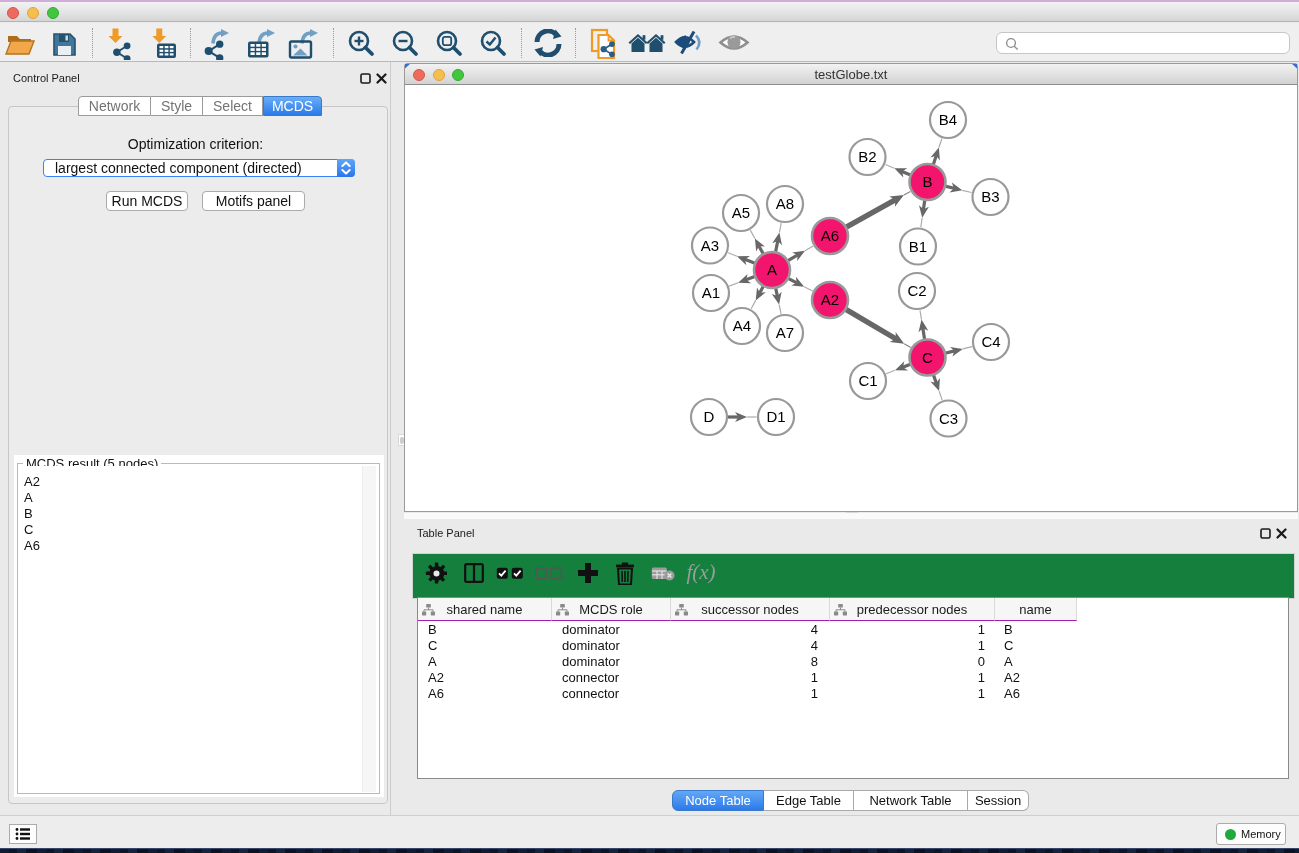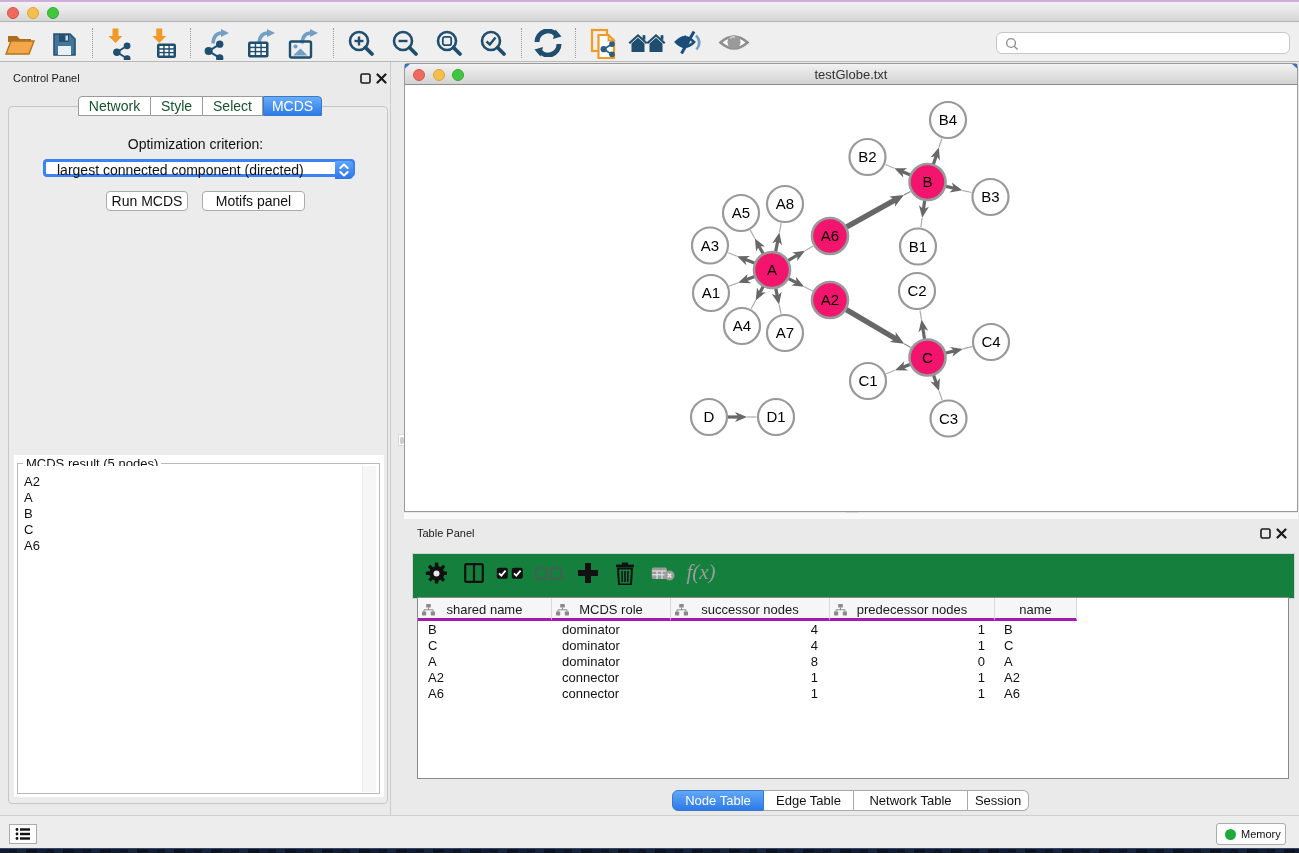--- a/index.html
+++ b/index.html
@@ -14,44 +14,44 @@
 #titlebar .t { position:absolute; top:3px; width:100%; text-align:center; font-size:13px; color:#3c3c3c; }
 
 #toolbar { left:0; top:23px; width:1299px; height:39px; background:#efefef; border-bottom:1px solid #b9b9b9; }
 .sep { position:absolute; top:5px; height:30px; width:0; border-left:1px dotted #9a9a9a; }
 .ticon { position:absolute; top:5px; }
 #searchbox { position:absolute; left:996px; top:9px; width:294px; height:22px; background:#fff; border:1px solid #c6c6c6; border-radius:6px; }
 
 #cpanel { left:0; top:62px; width:391px; height:758px; background:#eaeaea; border-right:1px solid #cccccc; }
 .ptitle { position:absolute; font-size:11px; color:#1a1a1a; }
 .wicon  { position:absolute; }
-.tab { position:absolute; top:34px; height:20px; border:1px solid #9a9a9a; background:#fff; font-size:14px; color:#14532d; text-align:center; line-height:19px; }
+.tab { position:absolute; top:34px; height:20px; border:1px solid #9a9a9a; background:#fff; font-size:14px; color:#737373; text-align:center; line-height:19px; }
 .tabsel { background:linear-gradient(#6aaef8,#2a7ae8); color:#fff; border-color:#3a78c8; }
 #cpanecontent { position:absolute; left:8px; top:44px; width:380px; height:698px; background:#ececec; border:1px solid #c6c6c6; border-radius:4px; }
-#combo { position:absolute; left:43px; top:97px; width:312px; height:18px; background:#fff; border:3px solid #3b82f6; border-radius:4px; font-size:14px; color:#111; line-height:17px; padding-left:11px; }
+#combo { position:absolute; left:43px; top:97px; width:312px; height:18px; background:#fff; border:1px solid #3b82f6; border-radius:4px; font-size:14px; color:#111; line-height:17px; padding-left:11px; }
 #combo .stepper { position:absolute; right:-1px; top:-1px; width:18px; height:18px; border-radius:0 4px 4px 0; background:linear-gradient(#5ea7f8,#2d74ec); }
 .btn { position:absolute; top:129px; height:20px; background:#fff; border:1px solid #ababab; border-radius:4px; font-size:14px; color:#111; text-align:center; line-height:18px; }
 #fieldwrap { position:absolute; left:14px; top:393px; width:370px; height:342px; background:#fff; }
 #fieldset { position:absolute; left:3px; top:8px; width:363px; height:331px; border:1px solid #b9b9b9; }
 #fieldlegend { position:absolute; left:5px; top:-8px; background:#fff; padding:0 3px; font-size:13px; color:#111; }
 #mcdslist { position:absolute; left:2px; top:2px; width:344px; height:327px; background:#fff; font-size:13px; color:#111; line-height:16px; padding:8px 0 0 4px; }
 #mcdsscroll { position:absolute; right:3px; top:2px; width:14px; height:326px; background:#f6f6f6; border-left:1px solid #ededed; }
 
 #netframe { left:404px; top:62px; width:894px; height:450px; }
 #nettitle { position:absolute; left:0; top:1px; width:894px; height:22px;
   background:linear-gradient(#f2f2f2, #dcdcdc 70%, #d2d2d2);
   border:1px solid #9a9a9a; border-bottom:1px solid #8c8c8c; border-radius:4px 4px 0 0; }
 #nettitle .tl { position:absolute; top:5px; width:12px; height:12px; border-radius:50%; }
 #nettitle .t { position:absolute; top:3px; width:100%; text-align:center; font-size:13px; color:#333; }
 #netcanvas { position:absolute; left:0; top:23px; width:894px; height:427px; background:#fff; border:1px solid #9a9a9a; border-top:none; }
 
 #tpanel { left:404px; top:520px; width:895px; height:295px; background:#eaeaea; }
 #ttoolbar { position:absolute; left:8px; top:33px; width:883px; height:46px; background:#15803d; border:1px solid #d2d2d2; }
 #ttable { position:absolute; left:13px; top:77px; width:872px; height:182px; background:#fff; border:1px solid #8a8a8a; }
-.th { position:absolute; top:0; height:23px; background:#f6f6f6; border-right:1px solid #d9d9d9; border-bottom:3px solid #a21caf; font-size:13px; color:#1a1a1a; text-align:center; line-height:23px; }
+.th { position:absolute; top:0; height:23px; background:#f6f6f6; border-right:1px solid #d9d9d9; border-bottom:1px solid #a21caf; font-size:13px; color:#1a1a1a; text-align:center; line-height:23px; }
 .td { position:absolute; font-size:13px; color:#111; height:16px; line-height:16px; }
 .btab { position:absolute; top:270px; height:21px; border:1px solid #a9a9a9; background:#fff; font-size:13px; color:#111; text-align:center; line-height:20px; }
 .btabsel { background:linear-gradient(#62a8f7,#2c7ae9); color:#fff; border-color:#3a78c8; }
 
 #statusbar { left:0; top:815px; width:1299px; height:33px; background:#ededed; border-top:1px solid #cfcfcf; }
 #listbtn { position:absolute; left:9px; top:8px; width:28px; height:20px; background:#fdfdfd; border:1px solid #ababab; }
 #membtn { position:absolute; right:13px; top:7px; width:70px; height:22px; background:#fdfdfd; border:1px solid #ababab; border-radius:3px; font-size:11px; color:#111; }
 #desktopstrip { left:0; top:848px; width:1299px; height:5px;
   background:linear-gradient(180deg,#35486b 0,#35486b 1px,rgba(0,0,0,0) 1px),repeating-linear-gradient(90deg,#131c2e 0 9px,#0e1524 9px 17px,#182338 17px 26px,#0c1220 26px 37px); }
 </style>

